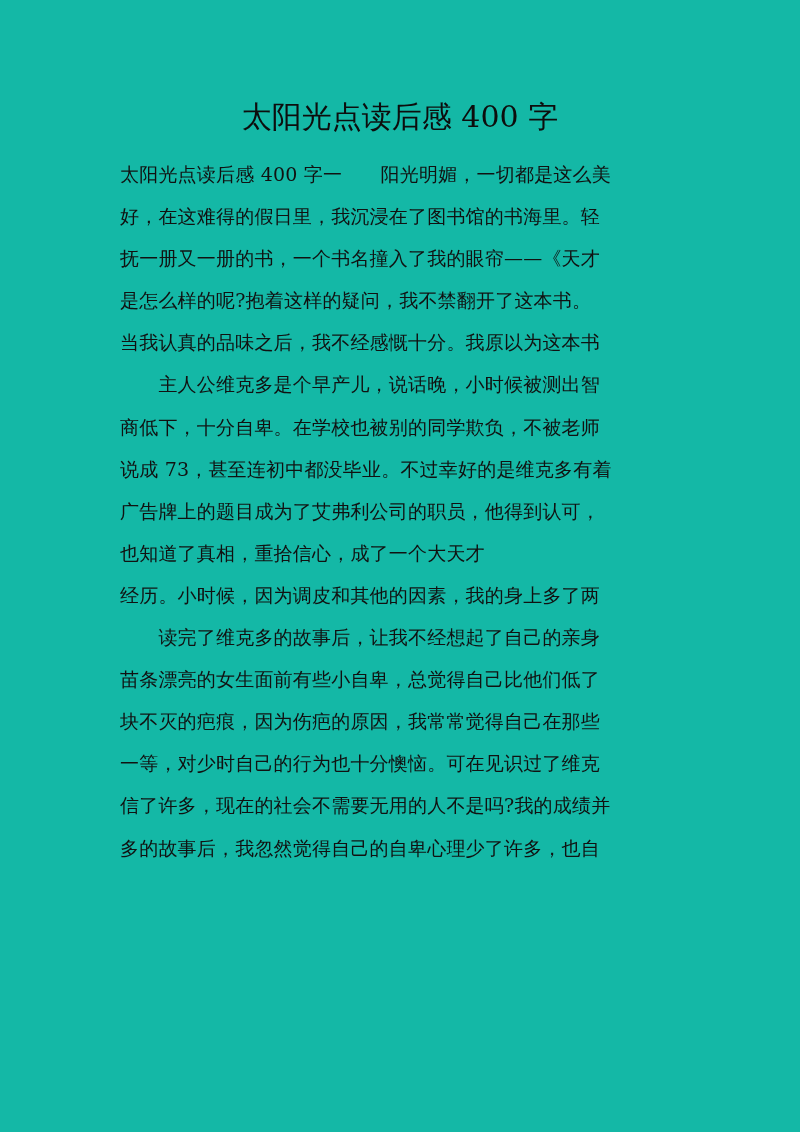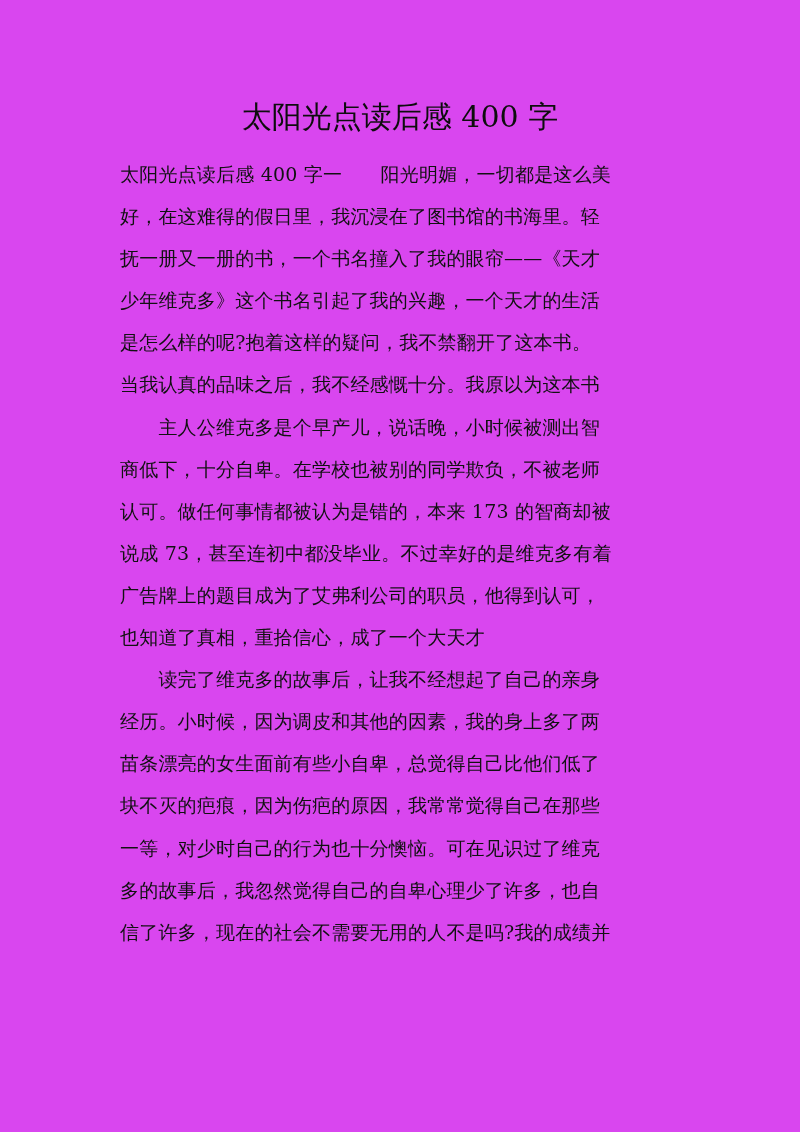--- a/index.html
+++ b/index.html
@@ -13,21 +13,21 @@
       position: relative;
       overflow: hidden;
       color: #111111;
       font-family: "DejaVu Serif", "Liberation Serif", serif;
     }
     .page {
       position: absolute;
       left: 0; top: 0;
       width: 800px;
       height: 1132px;
-      background: #d946ef;
+      background: #14b8a6;
     }
     .title {
       position: absolute;
       left: 0;
       top: 97px;
       width: 800px;
       text-align: center;
       font-size: 30px;
       line-height: 40px;
       letter-spacing: 0px;
@@ -54,30 +54,28 @@
 </head>
 <body>
 
 <div class="page">
   <h1 class="title">太阳光点读后感 400 字</h1>
 
   <div class="body-text">
     <span class="line">太阳光点读后感 400 字一　　阳光明媚，一切都是这么美</span>
     <span class="line">好，在这难得的假日里，我沉浸在了图书馆的书海里。轻</span>
     <span class="line">抚一册又一册的书，一个书名撞入了我的眼帘——《天才</span>
-    <span class="line">少年维克多》这个书名引起了我的兴趣，一个天才的生活</span>
     <span class="line">是怎么样的呢?抱着这样的疑问，我不禁翻开了这本书。</span>
     <span class="line">当我认真的品味之后，我不经感慨十分。我原以为这本书</span>
     <span class="line">　　主人公维克多是个早产儿，说话晚，小时候被测出智</span>
     <span class="line">商低下，十分自卑。在学校也被别的同学欺负，不被老师</span>
-    <span class="line">认可。做任何事情都被认为是错的，本来 173 的智商却被</span>
     <span class="line">说成 73，甚至连初中都没毕业。不过幸好的是维克多有着</span>
     <span class="line">广告牌上的题目成为了艾弗利公司的职员，他得到认可，</span>
     <span class="line">也知道了真相，重拾信心，成了一个大天才</span>
+    <span class="line">经历。小时候，因为调皮和其他的因素，我的身上多了两</span>
     <span class="line">　　读完了维克多的故事后，让我不经想起了自己的亲身</span>
-    <span class="line">经历。小时候，因为调皮和其他的因素，我的身上多了两</span>
     <span class="line">苗条漂亮的女生面前有些小自卑，总觉得自己比他们低了</span>
     <span class="line">块不灭的疤痕，因为伤疤的原因，我常常觉得自己在那些</span>
     <span class="line">一等，对少时自己的行为也十分懊恼。可在见识过了维克</span>
+    <span class="line">信了许多，现在的社会不需要无用的人不是吗?我的成绩并</span>
     <span class="line">多的故事后，我忽然觉得自己的自卑心理少了许多，也自</span>
-    <span class="line">信了许多，现在的社会不需要无用的人不是吗?我的成绩并</span>
   </div>
 </div>
 
 </body></html>

